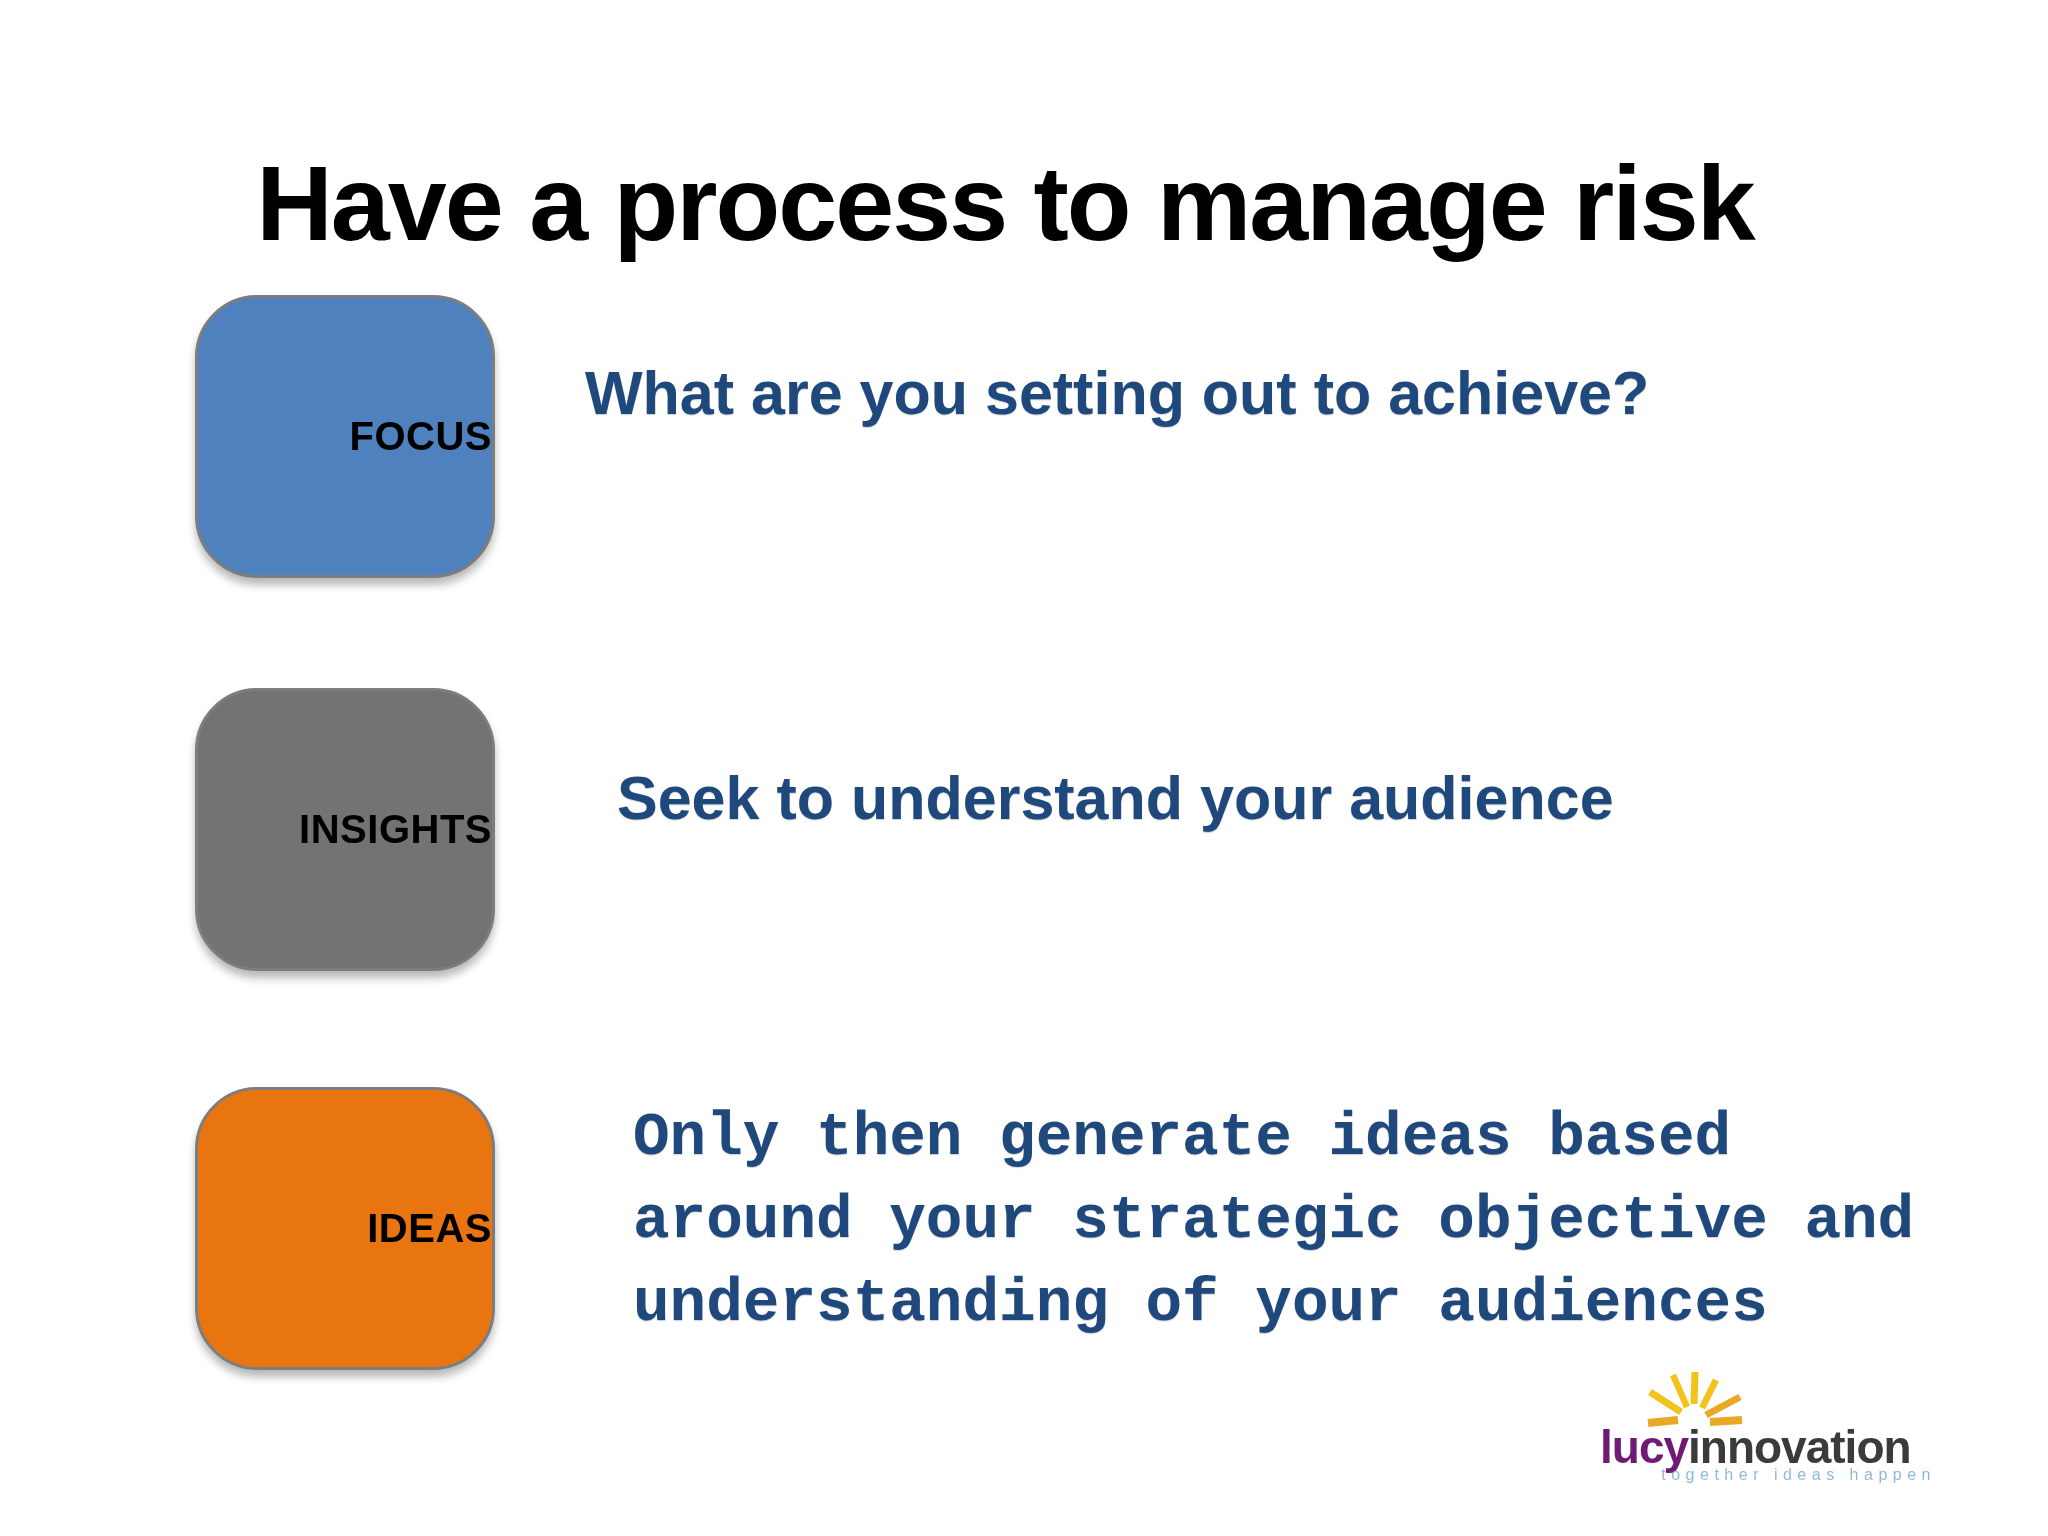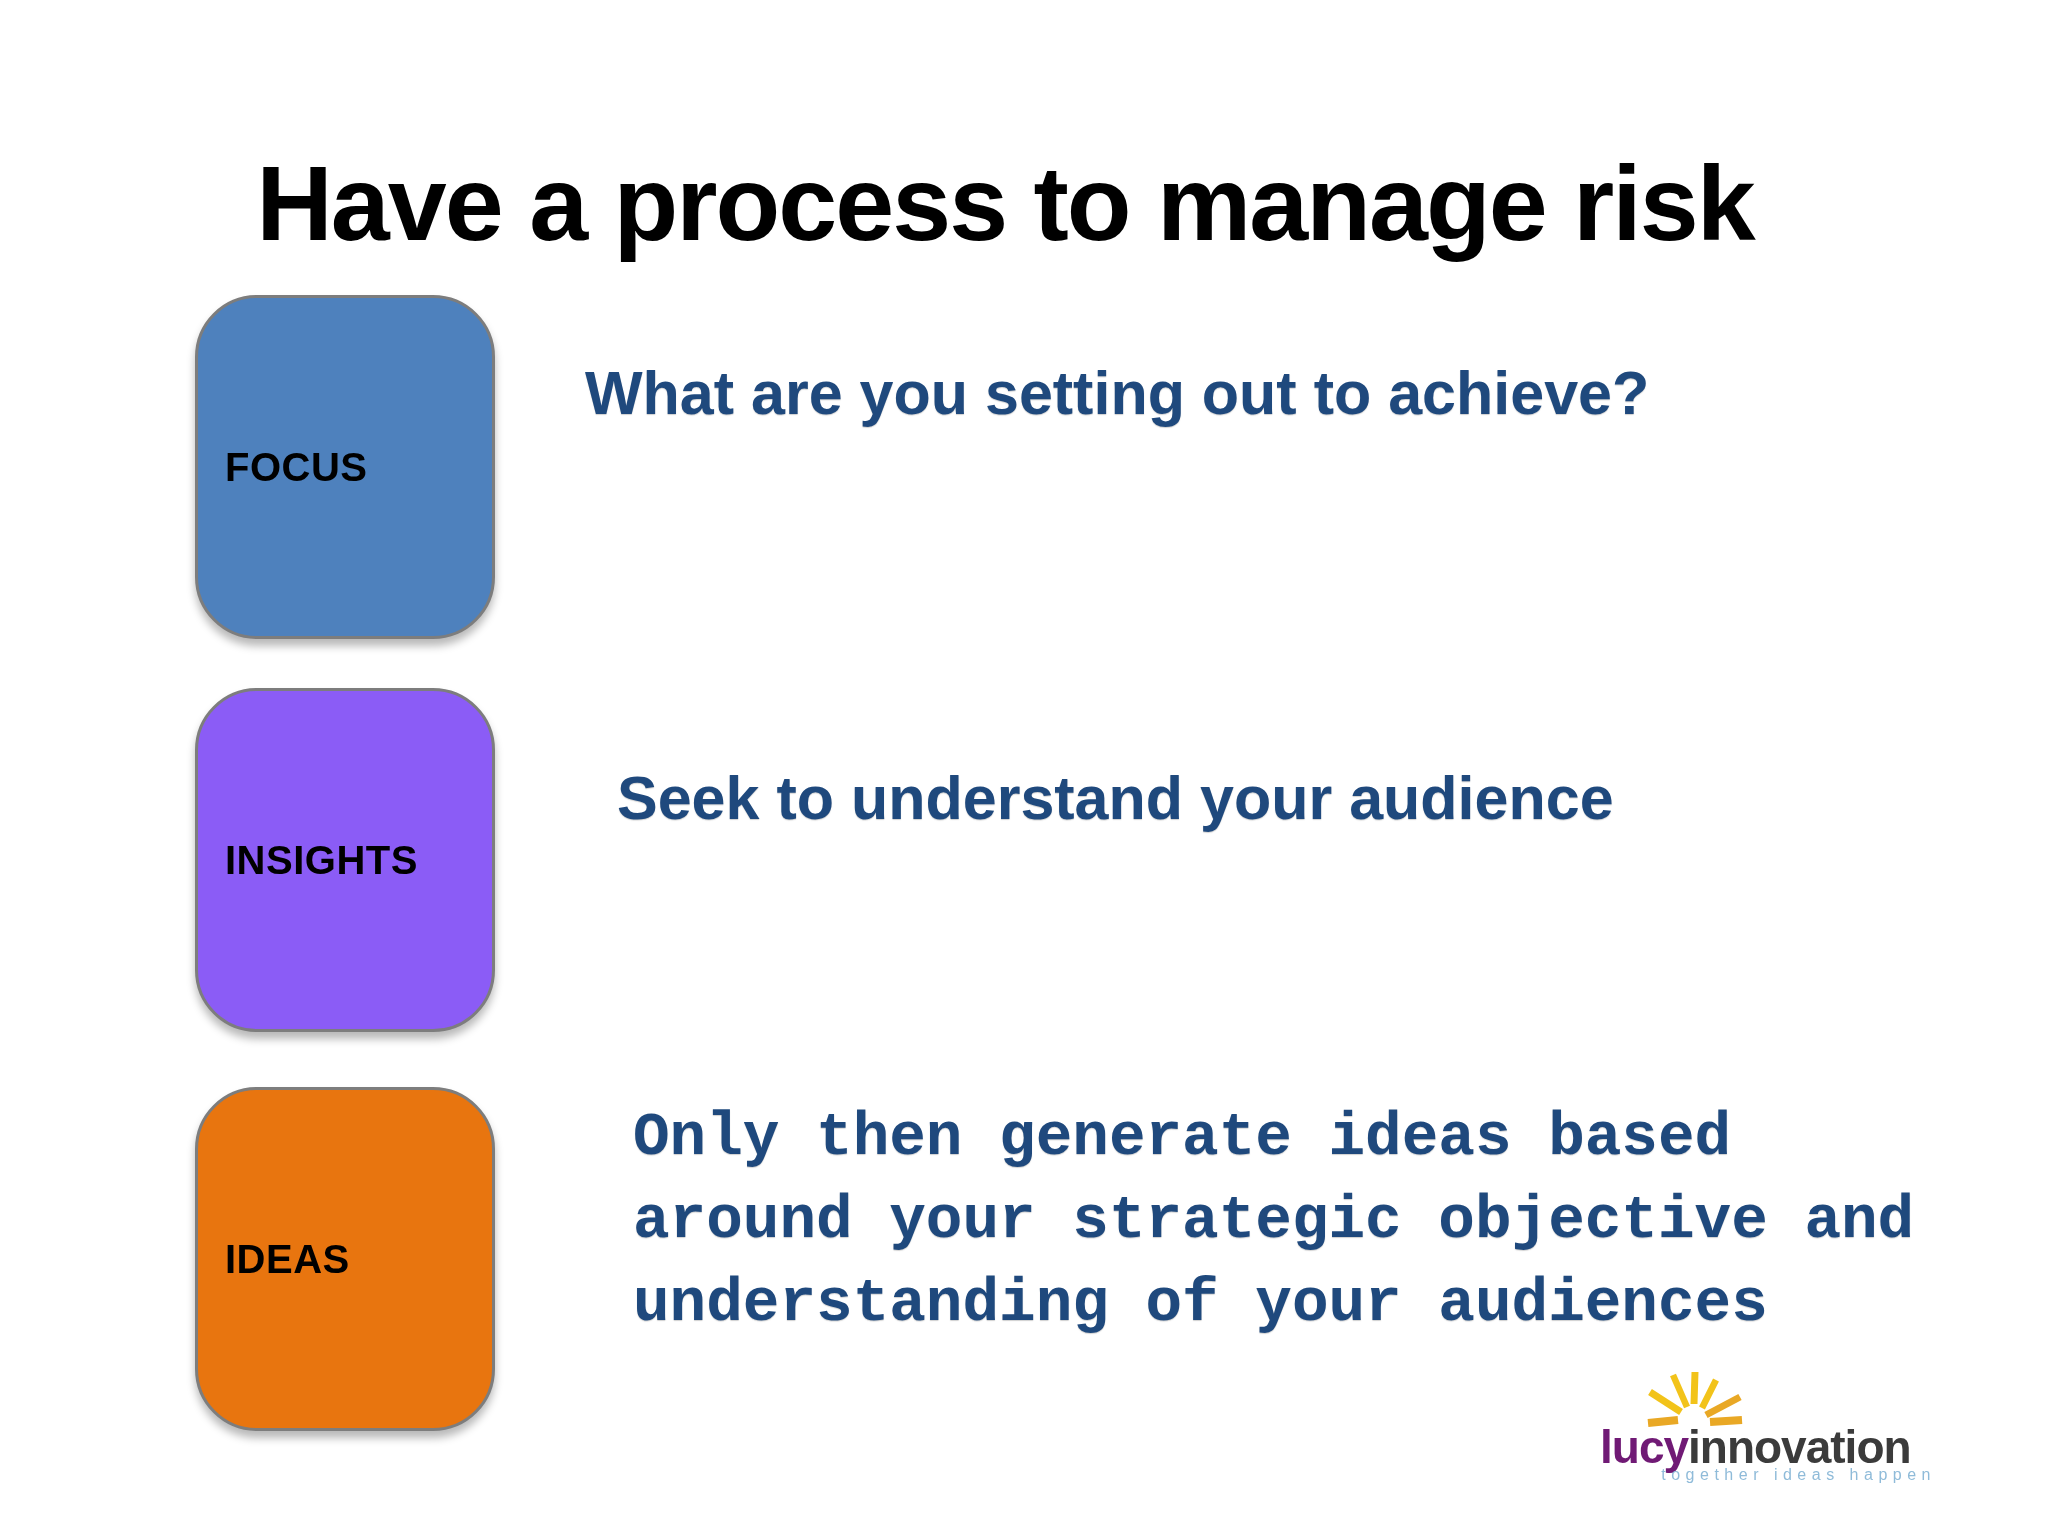--- a/index.html
+++ b/index.html
@@ -23,27 +23,27 @@
     font-size: 106px;
     font-weight: bold;
     color: #000000;
     letter-spacing: -2px;
     white-space: nowrap;
   }
   .step-box {
     position: absolute;
     left: 195px;
     width: 300px;
-    height: 344px;
+    height: 283px;
     border-radius: 62px;
     border: 3px solid #7d7d7d;
     box-shadow: 0 7px 9px rgba(0,0,0,0.28);
     display: flex;
     align-items: center;
-    justify-content: flex-start;
+    justify-content: flex-end;
     box-sizing: border-box;
     padding-left: 27px;
   }
   .step-box.pos-0 { top: 295px; }
   .step-box.pos-1 { top: 688px; }
   .step-box.pos-2 { top: 1087px; }
   .step-label {
     font-size: 40px;
     font-weight: bold;
     color: #000000;
@@ -99,21 +99,21 @@
 
 <h1 class="slide-title">Have a process to manage risk</h1>
 
 <div class="step-box pos-0" style="background-color: rgb(78, 129, 189);">
   <span class="step-label">FOCUS</span>
 </div>
 <div class="step-desc desc-0" style="color: rgb(31, 73, 125);">
   <span class="line">What are you setting out to achieve?</span>
 </div>
 
-<div class="step-box pos-1" style="background-color: #8b5cf6;">
+<div class="step-box pos-1" style="background-color: #737373;">
   <span class="step-label">INSIGHTS</span>
 </div>
 <div class="step-desc desc-1" style="color: rgb(31, 73, 125);">
   <span class="line">Seek to understand your audience</span>
 </div>
 
 <div class="step-box pos-2" style="background-color: rgb(232, 117, 15);">
   <span class="step-label">IDEAS</span>
 </div>
 <div class="step-desc desc-2" style="color: rgb(31, 73, 125);">

